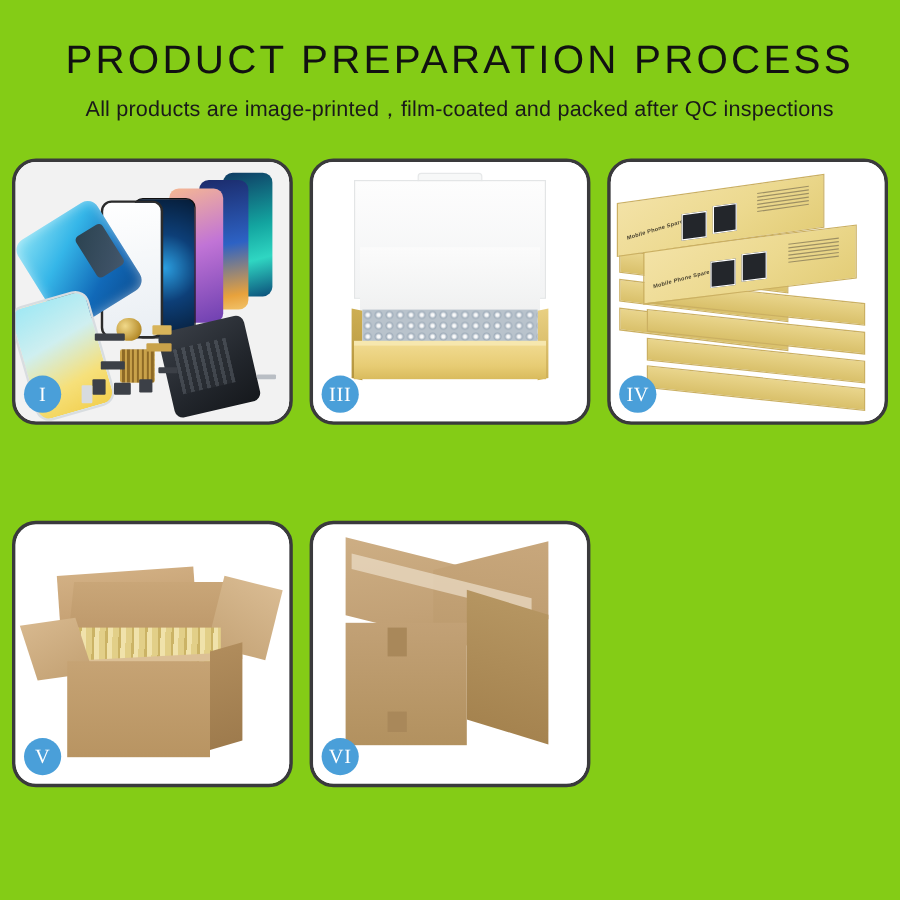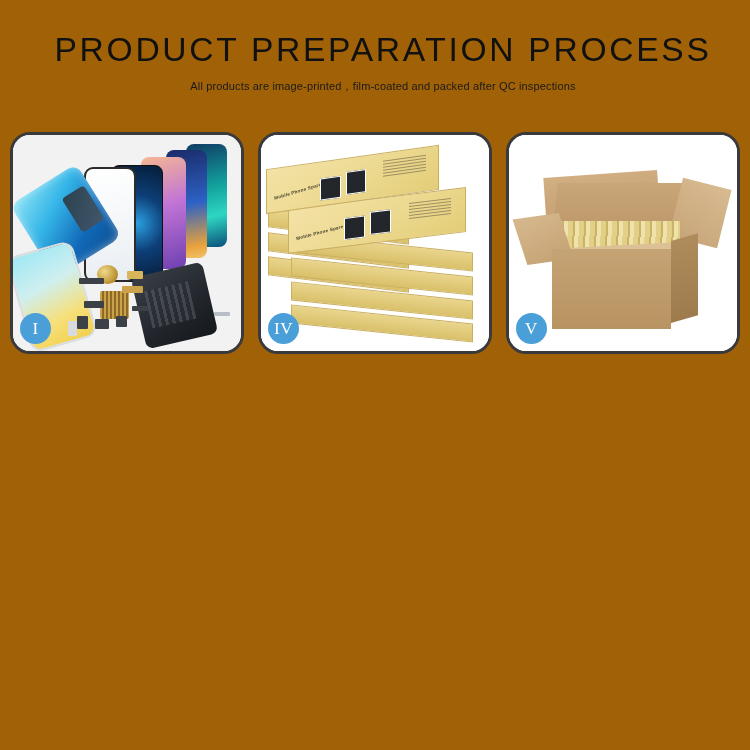--- a/index.html
+++ b/index.html
@@ -2,34 +2,34 @@
 <html><head>
 <meta charset="utf-8">
 <style>
   * { box-sizing: border-box; margin: 0; padding: 0; }
   html, body {
     width: 750px; height: 750px;
     background: #ffffff;
     font-family: "Liberation Sans", sans-serif;
     overflow: hidden;
   }
-  .page { position: relative; width: 750px; height: 750px; background: #a16207; padding-left: 16px; }
+  .page { position: relative; width: 750px; height: 750px; background: #84cc16; padding-left: 16px; }
 
   
   .header { padding-top: 32px; text-align: center; }
   .title {
     font-family: "Liberation Sans", sans-serif;
     font-size: 33px; font-weight: 400; color: #111111;
     letter-spacing: 2.6px; line-height: 1.1;
     transform: scaleX(1.02); transform-origin: center;
     white-space: nowrap;
   }
   .subtitle {
     margin-top: 11px;
-    font-size: 11px; font-weight: 400; color: #1a1a1a;
+    font-size: 18px; font-weight: 400; color: #1a1a1a;
     letter-spacing: 0.15px; white-space: nowrap;
   }
 
   
   .grid {
     position: absolute; left: 0; top: 132px;
     width: 750px;
     display: grid;
     grid-template-columns: repeat(3, 234px);
     grid-template-rows: 222px 222px;
@@ -275,20 +275,35 @@
           <div class="bit" style="left:45%;top:84%;width:5%;height:5%;"></div>
           <div class="bit" style="left:24%;top:86%;width:4%;height:7%;background:#d7dbdf;"></div>
           <div class="bit" style="left:52%;top:79%;width:7%;height:2.5%;"></div>
           <div class="bit" style="left:88%;top:82%;width:7%;height:2%;background:#b9bec4;"></div>
         </div>
       </div>
       <div class="badge">I</div>
     </div>
 
 
+    <div class="panel">
+      <div class="panel-inner">
+        <div class="scene">
+          <div class="b3-lidtab"></div>
+          <div class="b3-lidback"></div>
+          <div class="b3-liner"></div>
+          <div class="b3-sideL"></div>
+          <div class="b3-sideR"></div>
+          <div class="b3-bubbles"></div>
+          <div class="b3-lip"></div>
+          <div class="b3-front"></div>
+        </div>
+      </div>
+      <div class="badge">III</div>
+    </div>
 
     <div class="panel">
       <div class="panel-inner">
         <div class="scene">
 
           <div class="st st-edge" style="left:3%;top:60%;width:62%;height:9%;transform:skewY(7deg);"></div>
           <div class="st st-edge" style="left:3%;top:49%;width:62%;height:9%;transform:skewY(7deg);"></div>
           <div class="st st-edge" style="left:3%;top:38%;width:62%;height:9%;transform:skewY(7deg);"></div>
 
           <div class="st st-edge" style="left:13%;top:83%;width:80%;height:9%;transform:skewY(6deg);"></div>
@@ -338,15 +353,30 @@
           <div class="c-contents"></div>
           <div class="c-rim"></div>
           <div class="c-flapL"></div>
           <div class="c-side"></div>
           <div class="c-front"></div>
         </div>
       </div>
       <div class="badge">V</div>
     </div>
 
+    <div class="panel">
+      <div class="panel-inner">
+        <div class="scene">
+          <div class="s-wrap"></div>
+          <div class="s-top"></div>
+          <div class="s-top2"></div>
+          <div class="s-tape"></div>
+          <div class="s-side"></div>
+          <div class="s-front"></div>
+          <div class="s-tab" style="left:27%;top:40%;width:7%;height:11%;"></div>
+          <div class="s-tab" style="left:27%;top:72%;width:7%;height:8%;"></div>
+        </div>
+      </div>
+      <div class="badge">VI</div>
+    </div>
 
   </div>
 </div>
 
 </body></html>

